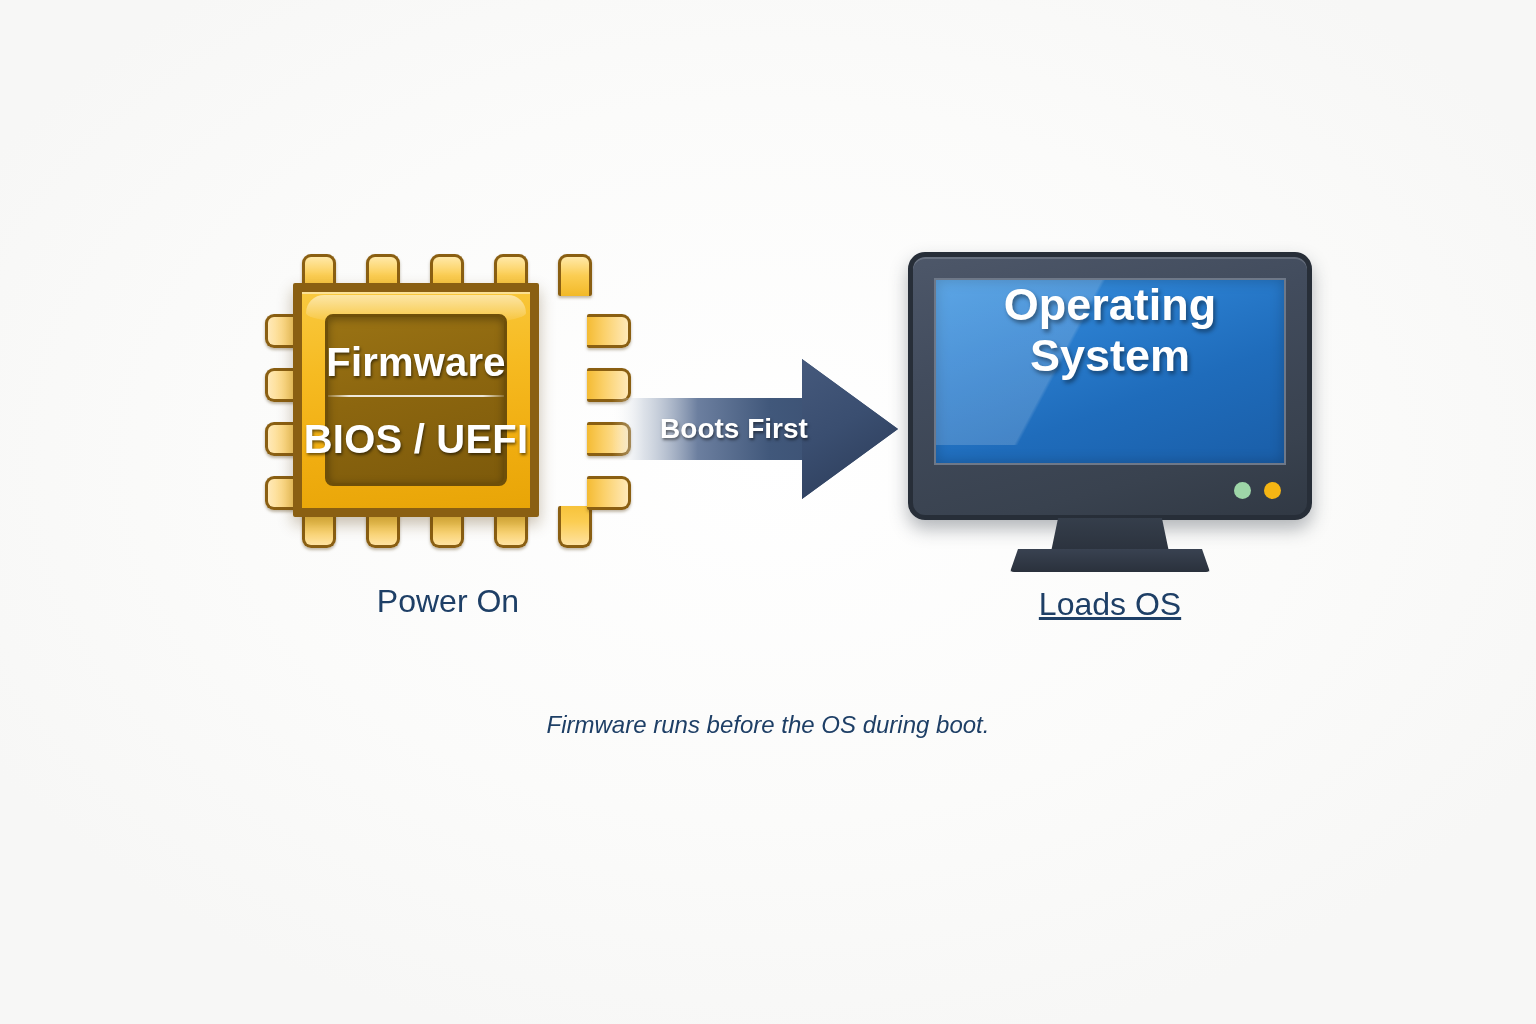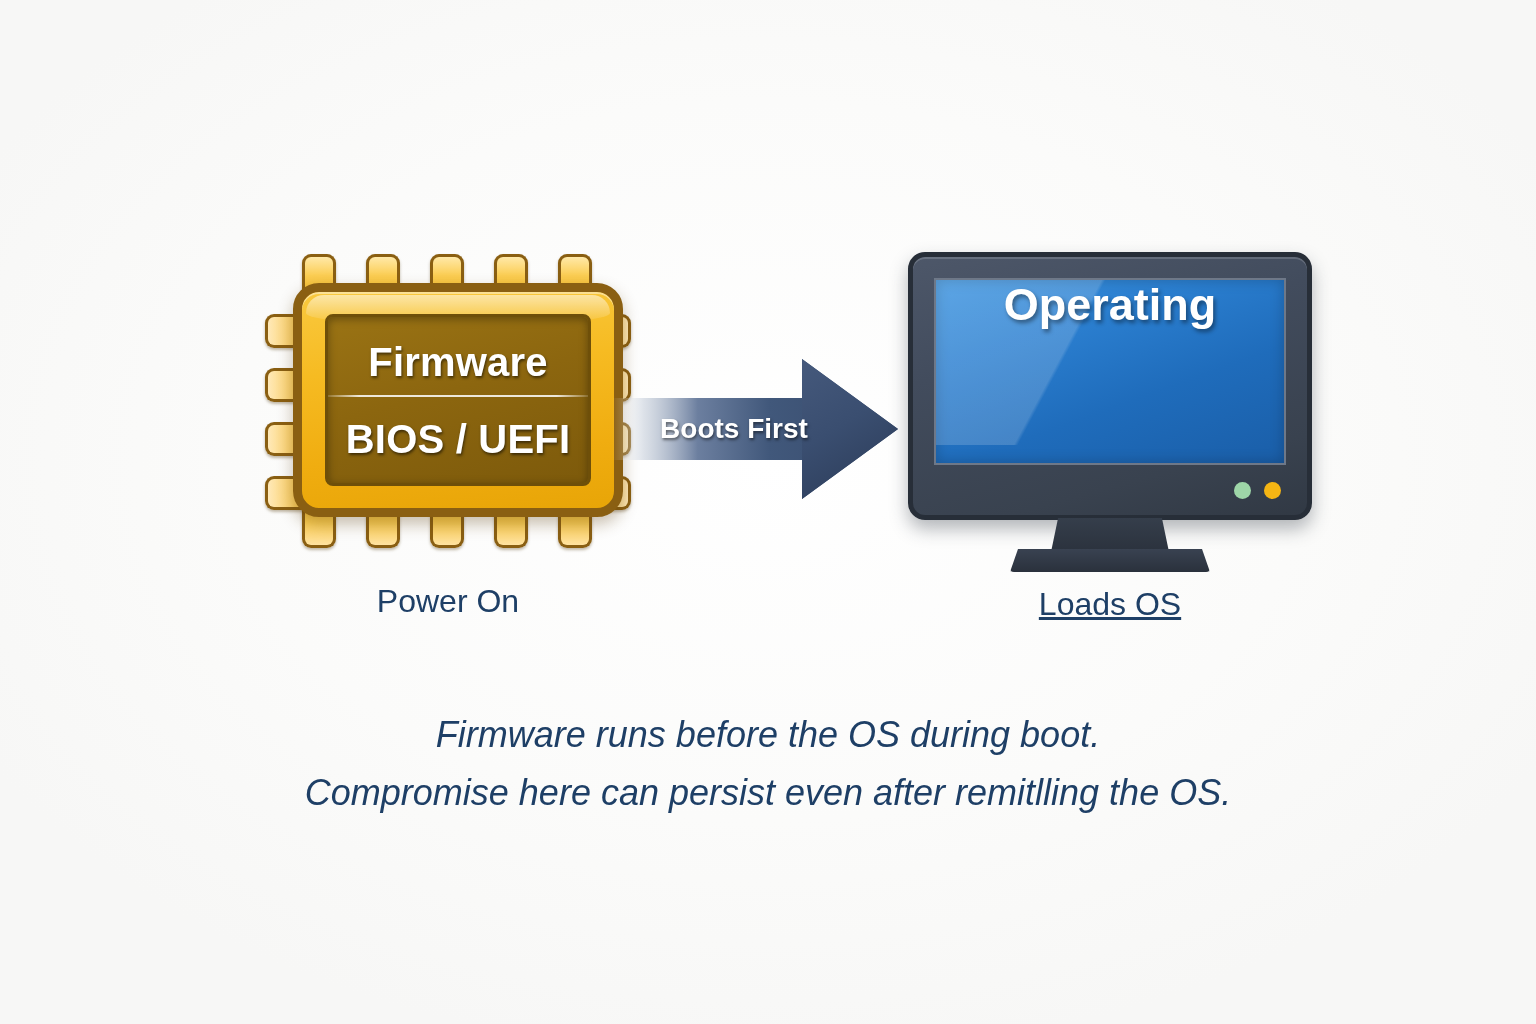--- a/index.html
+++ b/index.html
@@ -63,23 +63,23 @@
     border-radius: 2px 9px 9px 2px;
     border-left: none;
     right: 3px;
     background: linear-gradient(90deg, #f4bb33 0%, #fbd068 40%, #ffe9b8 100%);
   }
 
   #chip-body {
     position: absolute;
     left: 31px;
     top: 33px;
-    width: 330px;
+    width: 246px;
     height: 234px;
-    border-radius: 26px;
+    border-radius: 2px;
     background: linear-gradient(175deg, #f9c93f 0%, #f6bb22 35%, #f0ad10 72%, #e8a507 100%);
     border: 9px solid #8a5f12;
     box-sizing: border-box;
     box-shadow:
       0 7px 16px rgba(90,62,12,.33),
       inset 0 2px 0 rgba(255,255,255,.45);
   }
   #chip-body::before {
     content: "";
     position: absolute;
@@ -247,21 +247,21 @@
   #caption-right { left: 900px; top: 586px; width: 420px; text-decoration: underline; }
 
   #footnote {
     position: absolute;
     left: 0;
     top: 706px;
     width: 1536px;
     text-align: center;
     color: #1e3f66;
     font-style: italic;
-    font-size: 36px;
+    font-size: 24px;
     line-height: 1.62;
   }
   .footnote-line { display: block; white-space: nowrap; }
 </style>
 </head>
 <body>
 
 <div id="stage">
 
   <div id="chip-group">
@@ -318,30 +318,30 @@
       <path d="M0,44 L190,44 L190,5 L286,75 L190,145 L190,106 L0,106 Z" fill="url(#arrowFade)"></path>
       <path d="M190,5 L286,75 L190,145 Z" fill="url(#headShade)"></path>
     </svg>
     <div id="arrow-label">Boots First</div>
   </div>
 
   <div id="monitor-group">
     <div id="monitor-bezel">
       <div id="monitor-screen">
         <span class="screen-line">Operating</span>
+        <span class="screen-line">System</span>
       </div>
       <div id="led-row">
         <span class="led" style="background:#9ed6a8"></span>
         <span class="led" style="background:#f5b513"></span>
       </div>
     </div>
     <div id="monitor-neck"></div>
     <div id="monitor-base"></div>
   </div>
 
   <div class="node-caption" id="caption-right">Loads OS</div>
 
   <div id="footnote">
     <span class="footnote-line">Firmware runs before the OS during boot.</span>
-    <span class="footnote-line">Compromise here can persist even after remitlling the OS.</span>
   </div>
 
 </div>
 
 </body></html>

